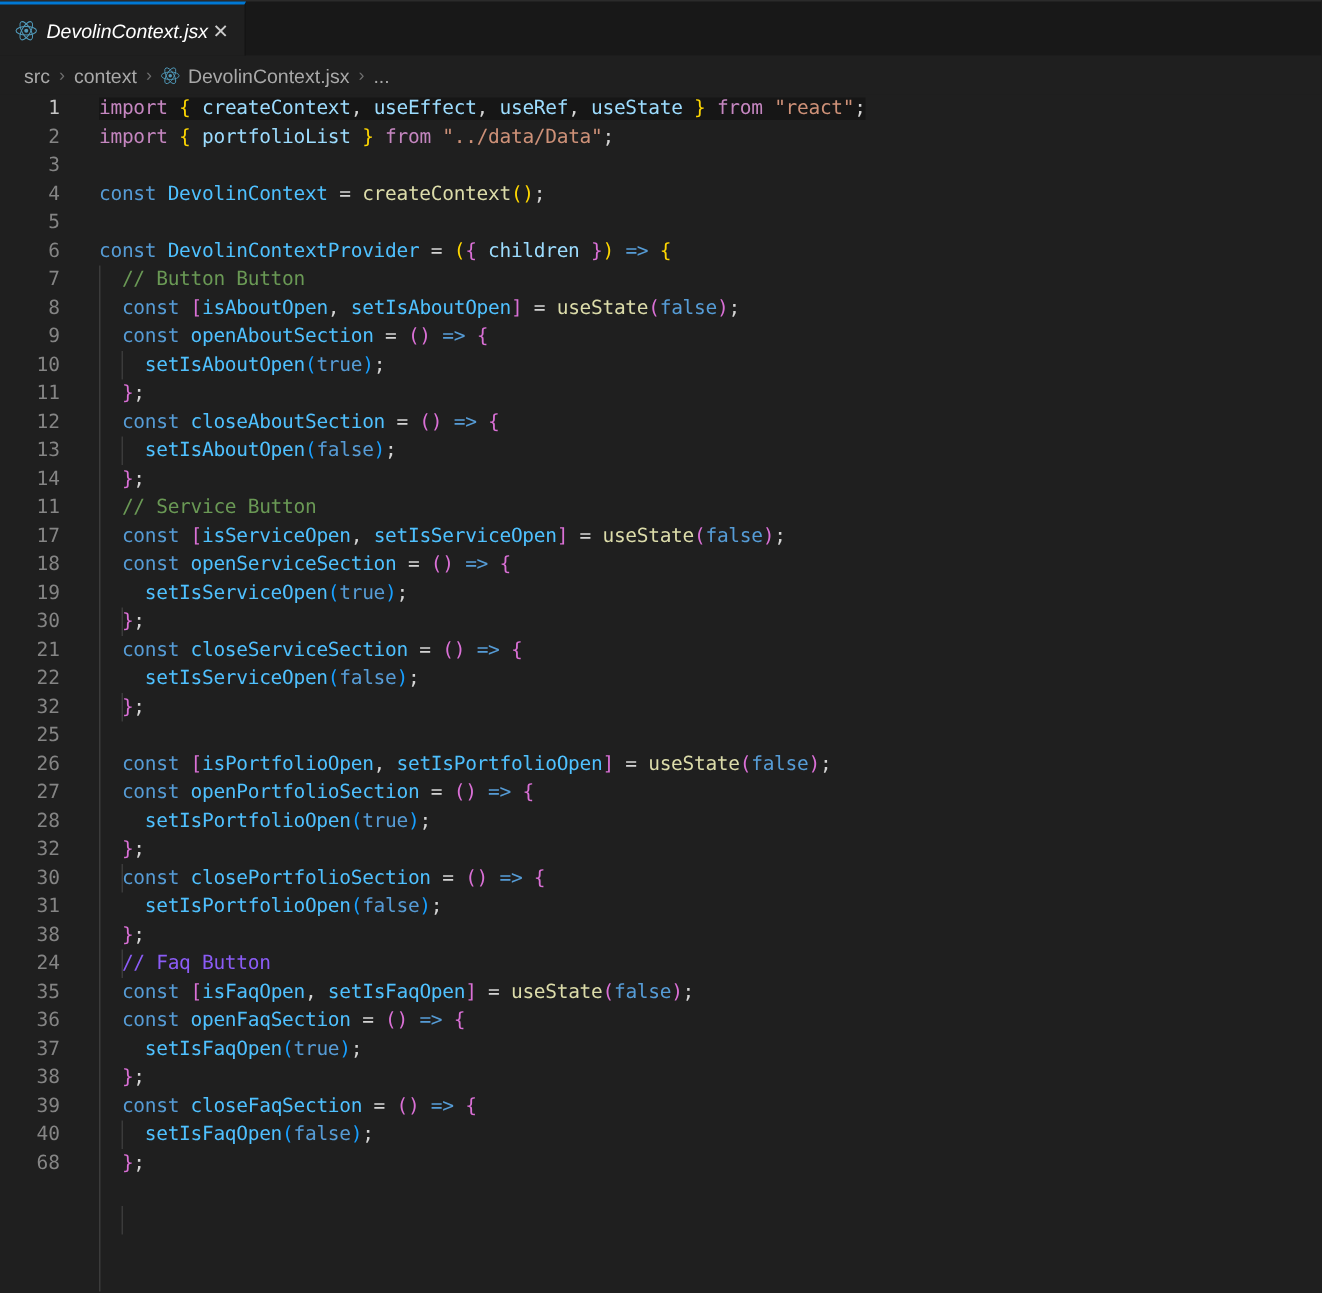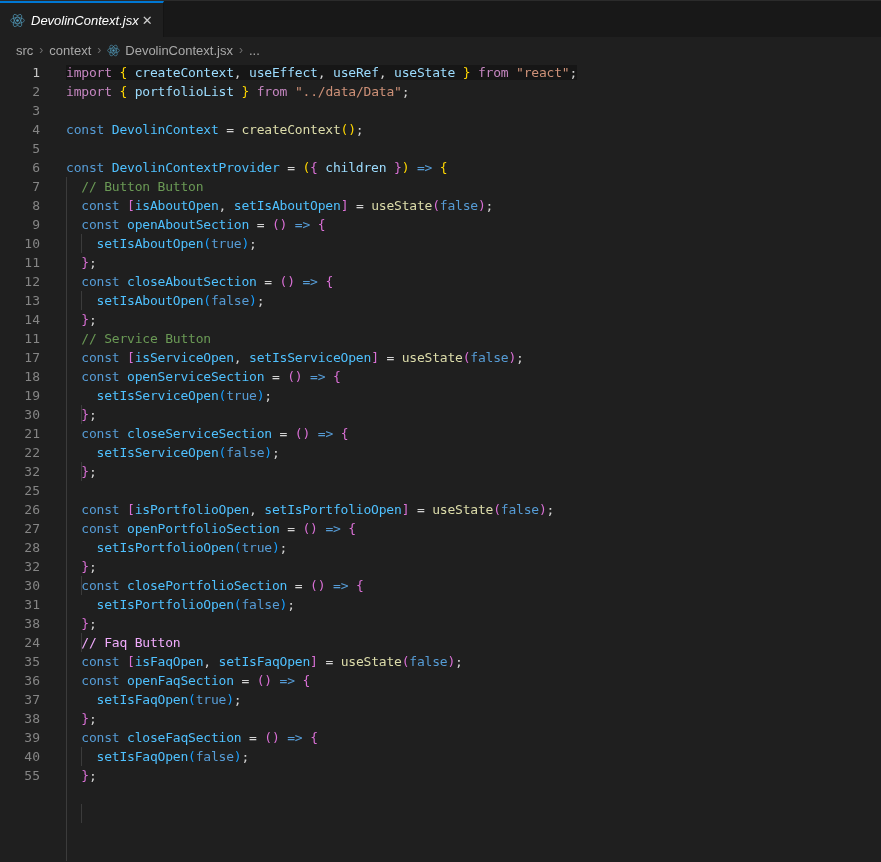--- a/index.html
+++ b/index.html
@@ -172,24 +172,24 @@
         <div class="line"><span class="ln">22</span><span class="code"><span class="ct"><span style="color: rgb(212, 212, 212);">    </span><span style="color: rgb(79, 193, 255);">setIsServiceOpen</span><span style="color: rgb(23, 159, 255);">(</span><span style="color: rgb(86, 156, 214);">false</span><span style="color: rgb(23, 159, 255);">)</span><span style="color: rgb(212, 212, 212);">;</span></span></span></div>
         <div class="line"><span class="ln">32</span><span class="code"><span class="ct"><span style="color: rgb(212, 212, 212);">  </span><span style="color: rgb(218, 112, 214);">}</span><span style="color: rgb(212, 212, 212);">;</span></span></span></div>
         <div class="line"><span class="ln">25</span></div>
         <div class="line"><span class="ln">26</span><span class="code"><span class="ct"><span style="color: rgb(212, 212, 212);">  </span><span style="color: rgb(86, 156, 214);">const </span><span style="color: rgb(218, 112, 214);">[</span><span style="color: rgb(79, 193, 255);">isPortfolioOpen</span><span style="color: rgb(212, 212, 212);">, </span><span style="color: rgb(79, 193, 255);">setIsPortfolioOpen</span><span style="color: rgb(218, 112, 214);">]</span><span style="color: rgb(212, 212, 212);"> = </span><span style="color: rgb(220, 220, 170);">useState</span><span style="color: rgb(218, 112, 214);">(</span><span style="color: rgb(86, 156, 214);">false</span><span style="color: rgb(218, 112, 214);">)</span><span style="color: rgb(212, 212, 212);">;</span></span></span></div>
         <div class="line"><span class="ln">27</span><span class="code"><span class="ct"><span style="color: rgb(212, 212, 212);">  </span><span style="color: rgb(86, 156, 214);">const </span><span style="color: rgb(79, 193, 255);">openPortfolioSection</span><span style="color: rgb(212, 212, 212);"> = </span><span style="color: rgb(218, 112, 214);">()</span><span style="color: rgb(212, 212, 212);"> </span><span style="color: rgb(86, 156, 214);">=&gt;</span><span style="color: rgb(212, 212, 212);"> </span><span style="color: rgb(218, 112, 214);">{</span></span></span></div>
         <div class="line"><span class="ln">28</span><span class="code"><span class="ct"><span style="color: rgb(212, 212, 212);">    </span><span style="color: rgb(79, 193, 255);">setIsPortfolioOpen</span><span style="color: rgb(23, 159, 255);">(</span><span style="color: rgb(86, 156, 214);">true</span><span style="color: rgb(23, 159, 255);">)</span><span style="color: rgb(212, 212, 212);">;</span></span></span></div>
         <div class="line"><span class="ln">32</span><span class="code"><span class="ct"><span style="color: rgb(212, 212, 212);">  </span><span style="color: rgb(218, 112, 214);">}</span><span style="color: rgb(212, 212, 212);">;</span></span></span></div>
         <div class="line"><span class="ln">30</span><span class="code"><span class="ct"><span style="color: rgb(212, 212, 212);">  </span><span style="color: rgb(86, 156, 214);">const </span><span style="color: rgb(79, 193, 255);">closePortfolioSection</span><span style="color: rgb(212, 212, 212);"> = </span><span style="color: rgb(218, 112, 214);">()</span><span style="color: rgb(212, 212, 212);"> </span><span style="color: rgb(86, 156, 214);">=&gt;</span><span style="color: rgb(212, 212, 212);"> </span><span style="color: rgb(218, 112, 214);">{</span></span></span></div>
         <div class="line"><span class="ln">31</span><span class="code"><span class="ct"><span style="color: rgb(212, 212, 212);">    </span><span style="color: rgb(79, 193, 255);">setIsPortfolioOpen</span><span style="color: rgb(23, 159, 255);">(</span><span style="color: rgb(86, 156, 214);">false</span><span style="color: rgb(23, 159, 255);">)</span><span style="color: rgb(212, 212, 212);">;</span></span></span></div>
         <div class="line"><span class="ln">38</span><span class="code"><span class="ct"><span style="color: rgb(212, 212, 212);">  </span><span style="color: rgb(218, 112, 214);">}</span><span style="color: rgb(212, 212, 212);">;</span></span></span></div>
-        <div class="line"><span class="ln">24</span><span class="code"><span class="ct"><span style="color: #f0abfc;">  // Faq Button</span></span></span></div>
+        <div class="line"><span class="ln">24</span><span class="code"><span class="ct"><span style="color: #8b5cf6;">  // Faq Button</span></span></span></div>
         <div class="line"><span class="ln">35</span><span class="code"><span class="ct"><span style="color: rgb(212, 212, 212);">  </span><span style="color: rgb(86, 156, 214);">const </span><span style="color: rgb(218, 112, 214);">[</span><span style="color: rgb(79, 193, 255);">isFaqOpen</span><span style="color: rgb(212, 212, 212);">, </span><span style="color: rgb(79, 193, 255);">setIsFaqOpen</span><span style="color: rgb(218, 112, 214);">]</span><span style="color: rgb(212, 212, 212);"> = </span><span style="color: rgb(220, 220, 170);">useState</span><span style="color: rgb(218, 112, 214);">(</span><span style="color: rgb(86, 156, 214);">false</span><span style="color: rgb(218, 112, 214);">)</span><span style="color: rgb(212, 212, 212);">;</span></span></span></div>
         <div class="line"><span class="ln">36</span><span class="code"><span class="ct"><span style="color: rgb(212, 212, 212);">  </span><span style="color: rgb(86, 156, 214);">const </span><span style="color: rgb(79, 193, 255);">openFaqSection</span><span style="color: rgb(212, 212, 212);"> = </span><span style="color: rgb(218, 112, 214);">()</span><span style="color: rgb(212, 212, 212);"> </span><span style="color: rgb(86, 156, 214);">=&gt;</span><span style="color: rgb(212, 212, 212);"> </span><span style="color: rgb(218, 112, 214);">{</span></span></span></div>
         <div class="line"><span class="ln">37</span><span class="code"><span class="ct"><span style="color: rgb(212, 212, 212);">    </span><span style="color: rgb(79, 193, 255);">setIsFaqOpen</span><span style="color: rgb(23, 159, 255);">(</span><span style="color: rgb(86, 156, 214);">true</span><span style="color: rgb(23, 159, 255);">)</span><span style="color: rgb(212, 212, 212);">;</span></span></span></div>
         <div class="line"><span class="ln">38</span><span class="code"><span class="ct"><span style="color: rgb(212, 212, 212);">  </span><span style="color: rgb(218, 112, 214);">}</span><span style="color: rgb(212, 212, 212);">;</span></span></span></div>
         <div class="line"><span class="ln">39</span><span class="code"><span class="ct"><span style="color: rgb(212, 212, 212);">  </span><span style="color: rgb(86, 156, 214);">const </span><span style="color: rgb(79, 193, 255);">closeFaqSection</span><span style="color: rgb(212, 212, 212);"> = </span><span style="color: rgb(218, 112, 214);">()</span><span style="color: rgb(212, 212, 212);"> </span><span style="color: rgb(86, 156, 214);">=&gt;</span><span style="color: rgb(212, 212, 212);"> </span><span style="color: rgb(218, 112, 214);">{</span></span></span></div>
         <div class="line"><span class="ln">40</span><span class="code"><span class="ct"><span style="color: rgb(212, 212, 212);">    </span><span style="color: rgb(79, 193, 255);">setIsFaqOpen</span><span style="color: rgb(23, 159, 255);">(</span><span style="color: rgb(86, 156, 214);">false</span><span style="color: rgb(23, 159, 255);">)</span><span style="color: rgb(212, 212, 212);">;</span></span></span></div>
-        <div class="line"><span class="ln">55</span><span class="code"><span class="ct"><span style="color: rgb(212, 212, 212);">  </span><span style="color: rgb(218, 112, 214);">}</span><span style="color: rgb(212, 212, 212);">;</span></span></span></div>
+        <div class="line"><span class="ln">68</span><span class="code"><span class="ct"><span style="color: rgb(212, 212, 212);">  </span><span style="color: rgb(218, 112, 214);">}</span><span style="color: rgb(212, 212, 212);">;</span></span></span></div>
       </div>
   </div>
 
 </div>
 
 </body></html>

